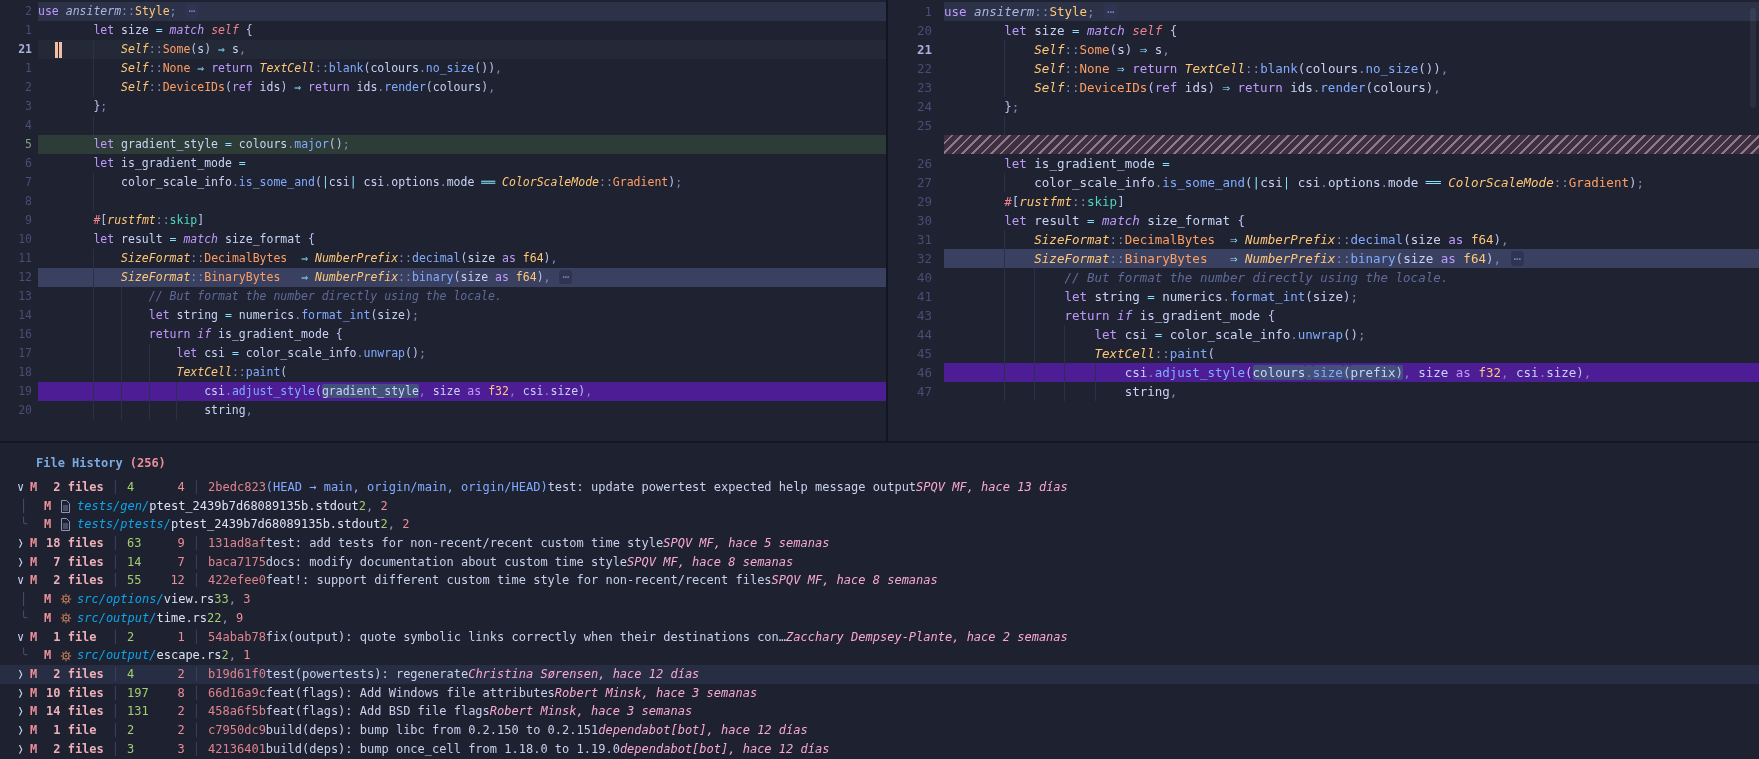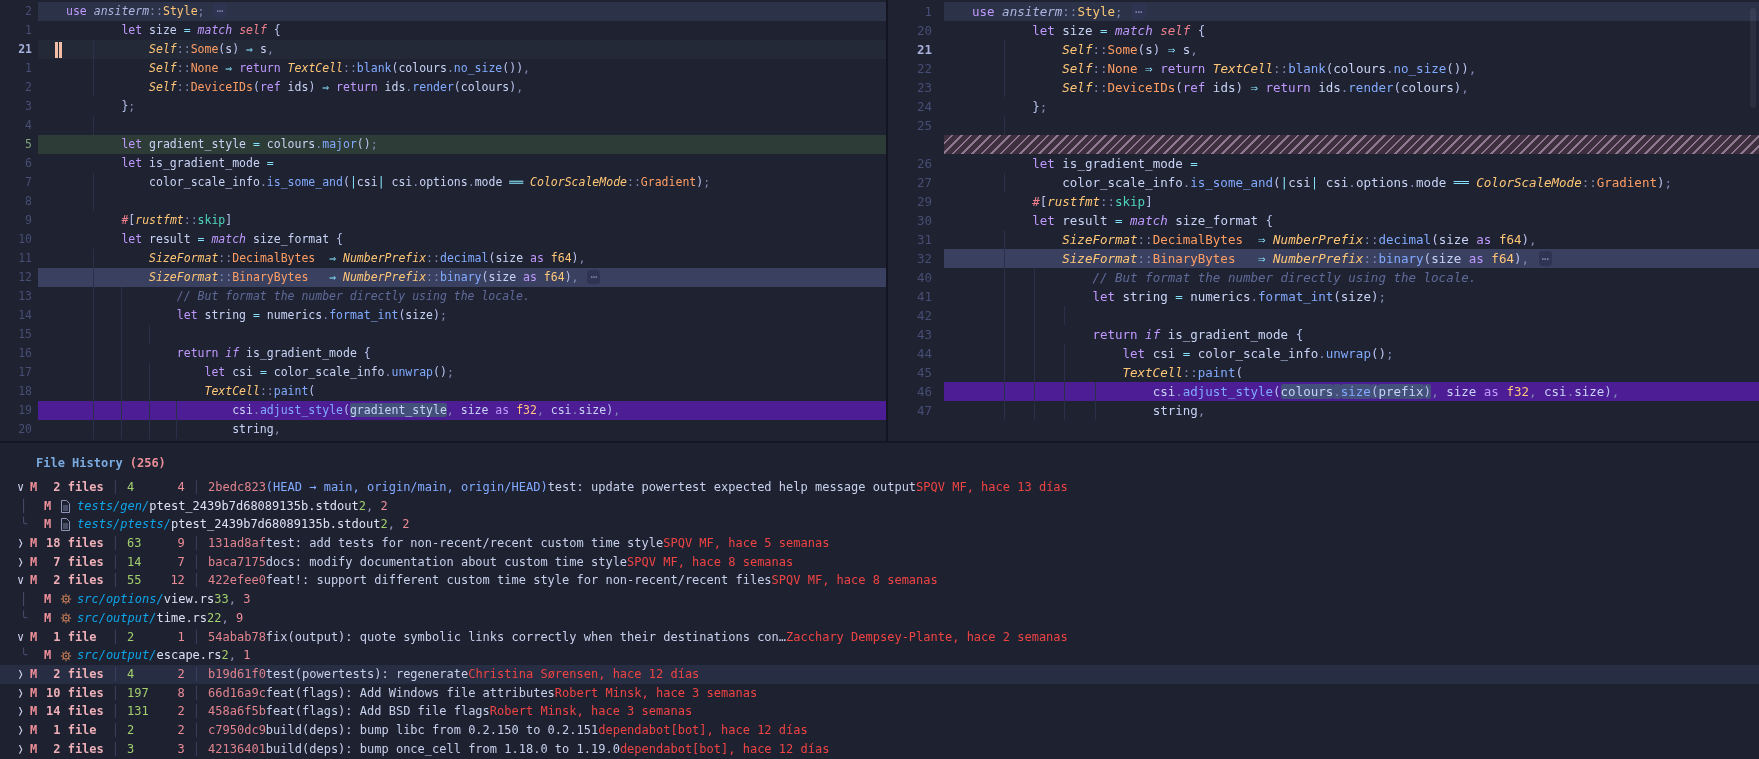--- a/index.html
+++ b/index.html
@@ -10,21 +10,21 @@
   .pane{position:relative;overflow:hidden;padding-top:2px;}
   .pane.left{width:886px;font-size:11.5px;}
   .pane.right{flex:1;font-size:12.5px;}
   .divider{width:2px;background:#131522;}
   .crow{display:flex;height:19px;line-height:19px;}
   .gut{flex:none;text-align:right;color:#474e74;}
   .left .gut{width:38px;padding-right:6px;box-sizing:border-box;}
   .right .gut{width:56px;padding-right:12px;box-sizing:border-box;}
   .gut.b{color:#a8b1dd;font-weight:bold;}
   .gut.gn{color:#7fa078;}
-  .cc{position:relative;flex:1;white-space:pre;color:#c8d3f5;padding-left:28px;}
+  .cc{position:relative;flex:1;white-space:pre;color:#c8d3f5;}
   .bg-header{background:#2c3349;}
   .bg-hl{background:#3a4160;}
   .bg-added{background:#2e3c38;}
   .bg-chg{background:#4c1d95;}
   .bg-cursorline{background:#242938;}
   .hatch{background:repeating-linear-gradient(135deg,#3e2f3f 0 5px,#907791 5px 6.8px);}
   .guide{position:absolute;top:0;bottom:0;width:1px;background:#2b3049;}
   .cursor{position:absolute;left:17px;top:1.5px;height:16px;width:7px;
           background:linear-gradient(90deg,#f4bda6 0 2.5px,rgba(0,0,0,0) 2.5px 4px,#f4bda6 4px 6.5px,rgba(0,0,0,0) 6.5px);}
   .tk-k{color:#c099ff;}
@@ -62,21 +62,21 @@
   .fcol .cnt{display:inline-block;width:2ch;text-align:right;color:#eeafb6;font-weight:bold;}
   .fcol .fw{color:#eeafb6;font-weight:bold;margin-left:1ch;}
   .fpipe{color:#3d4464;margin:0 8px;}
   .counts{display:inline-flex;justify-content:space-between;width:8ch;}
   .cadd{color:#a3cf6e;}
   .cdel{color:#ee8d97;}
   .ccomma{color:#8f98b8;}
   .fhash{color:#e0838d;}
   .frefs{color:#82aaff;}
   .fmsg{color:#c7d0ec;}
-  .fmeta{color:#ef4444;}
+  .fmeta{color:#f9a8d4;font-style:italic;}
   .tguide{display:inline-block;width:27px;color:#4a5170;padding-left:3px;box-sizing:border-box;}
   .ficon{display:inline-flex;width:17px;align-items:center;}
   .fdir{color:#0ea5e9;font-style:italic;}
   .fname{color:#dbe2f5;font-weight:normal;}
 </style>
 </head>
 <body>
 
 <div class="stage">
   <div class="editor">
@@ -143,24 +143,20 @@
         </div>
         <div class="crow">
           <span class="gut">13</span>
           <div class="cc"><div class="guide" style="left: 8ch;"></div><div class="guide" style="left: 12ch;"></div><span class="tk-ws">                </span><span class="tk-c">// But format the number directly using the locale.</span></div>
         </div>
         <div class="crow">
           <span class="gut">14</span>
           <div class="cc"><div class="guide" style="left: 8ch;"></div><div class="guide" style="left: 12ch;"></div><span class="tk-ws">                </span><span class="tk-k">let </span><span class="tk-v">string </span><span class="tk-o">= </span><span class="tk-v">numerics</span><span class="tk-p">.</span><span class="tk-fn">format_int</span><span class="tk-br">(</span><span class="tk-v">size</span><span class="tk-br">)</span><span class="tk-p">;</span></div>
         </div>
         <div class="crow">
-          <span class="gut">15</span>
-          <div class="cc"><div class="guide" style="left: 8ch;"></div><div class="guide" style="left: 12ch;"></div><div class="guide" style="left: 16ch;"></div></div>
-        </div>
-        <div class="crow">
           <span class="gut">16</span>
           <div class="cc"><div class="guide" style="left: 8ch;"></div><div class="guide" style="left: 12ch;"></div><span class="tk-ws">                </span><span class="tk-k">return </span><span class="tk-ki">if </span><span class="tk-v">is_gradient_mode </span><span class="tk-br">{</span></div>
         </div>
         <div class="crow">
           <span class="gut">17</span>
           <div class="cc"><div class="guide" style="left: 8ch;"></div><div class="guide" style="left: 12ch;"></div><div class="guide" style="left: 16ch;"></div><span class="tk-ws">                    </span><span class="tk-k">let </span><span class="tk-v">csi </span><span class="tk-o">= </span><span class="tk-v">color_scale_info</span><span class="tk-p">.</span><span class="tk-fn">unwrap</span><span class="tk-br">()</span><span class="tk-p">;</span></div>
         </div>
         <div class="crow">
           <span class="gut">18</span>
           <div class="cc"><div class="guide" style="left: 8ch;"></div><div class="guide" style="left: 12ch;"></div><div class="guide" style="left: 16ch;"></div><span class="tk-ws">                    </span><span class="tk-ty">TextCell</span><span class="tk-p">::</span><span class="tk-fn">paint</span><span class="tk-br">(</span></div>
@@ -232,24 +228,20 @@
           <span class="gut">32</span>
           <div class="cc bg-hl"><div class="guide" style="left: 8ch;"></div><span class="tk-ws">            </span><span class="tk-ty">SizeFormat</span><span class="tk-p">::</span><span class="tk-va">BinaryBytes</span><span class="tk-ws">   </span><span class="tk-o">⇒ </span><span class="tk-ty">NumberPrefix</span><span class="tk-p">::</span><span class="tk-fn">binary</span><span class="tk-br">(</span><span class="tk-v">size </span><span class="tk-k">as </span><span class="tk-tyu">f64</span><span class="tk-br">)</span><span class="tk-p">, </span><span class="tk-fold">⋯</span></div>
         </div>
         <div class="crow">
           <span class="gut">40</span>
           <div class="cc"><div class="guide" style="left: 8ch;"></div><div class="guide" style="left: 12ch;"></div><span class="tk-ws">                </span><span class="tk-c">// But format the number directly using the locale.</span></div>
         </div>
         <div class="crow">
           <span class="gut">41</span>
           <div class="cc"><div class="guide" style="left: 8ch;"></div><div class="guide" style="left: 12ch;"></div><span class="tk-ws">                </span><span class="tk-k">let </span><span class="tk-v">string </span><span class="tk-o">= </span><span class="tk-v">numerics</span><span class="tk-p">.</span><span class="tk-fn">format_int</span><span class="tk-br">(</span><span class="tk-v">size</span><span class="tk-br">)</span><span class="tk-p">;</span></div>
-        </div>
-        <div class="crow">
-          <span class="gut">42</span>
-          <div class="cc"><div class="guide" style="left: 8ch;"></div><div class="guide" style="left: 12ch;"></div><div class="guide" style="left: 16ch;"></div></div>
         </div>
         <div class="crow">
           <span class="gut">43</span>
           <div class="cc"><div class="guide" style="left: 8ch;"></div><div class="guide" style="left: 12ch;"></div><span class="tk-ws">                </span><span class="tk-k">return </span><span class="tk-ki">if </span><span class="tk-v">is_gradient_mode </span><span class="tk-br">{</span></div>
         </div>
         <div class="crow">
           <span class="gut">44</span>
           <div class="cc"><div class="guide" style="left: 8ch;"></div><div class="guide" style="left: 12ch;"></div><div class="guide" style="left: 16ch;"></div><span class="tk-ws">                    </span><span class="tk-k">let </span><span class="tk-v">csi </span><span class="tk-o">= </span><span class="tk-v">color_scale_info</span><span class="tk-p">.</span><span class="tk-fn">unwrap</span><span class="tk-br">()</span><span class="tk-p">;</span></div>
         </div>
         <div class="crow">

